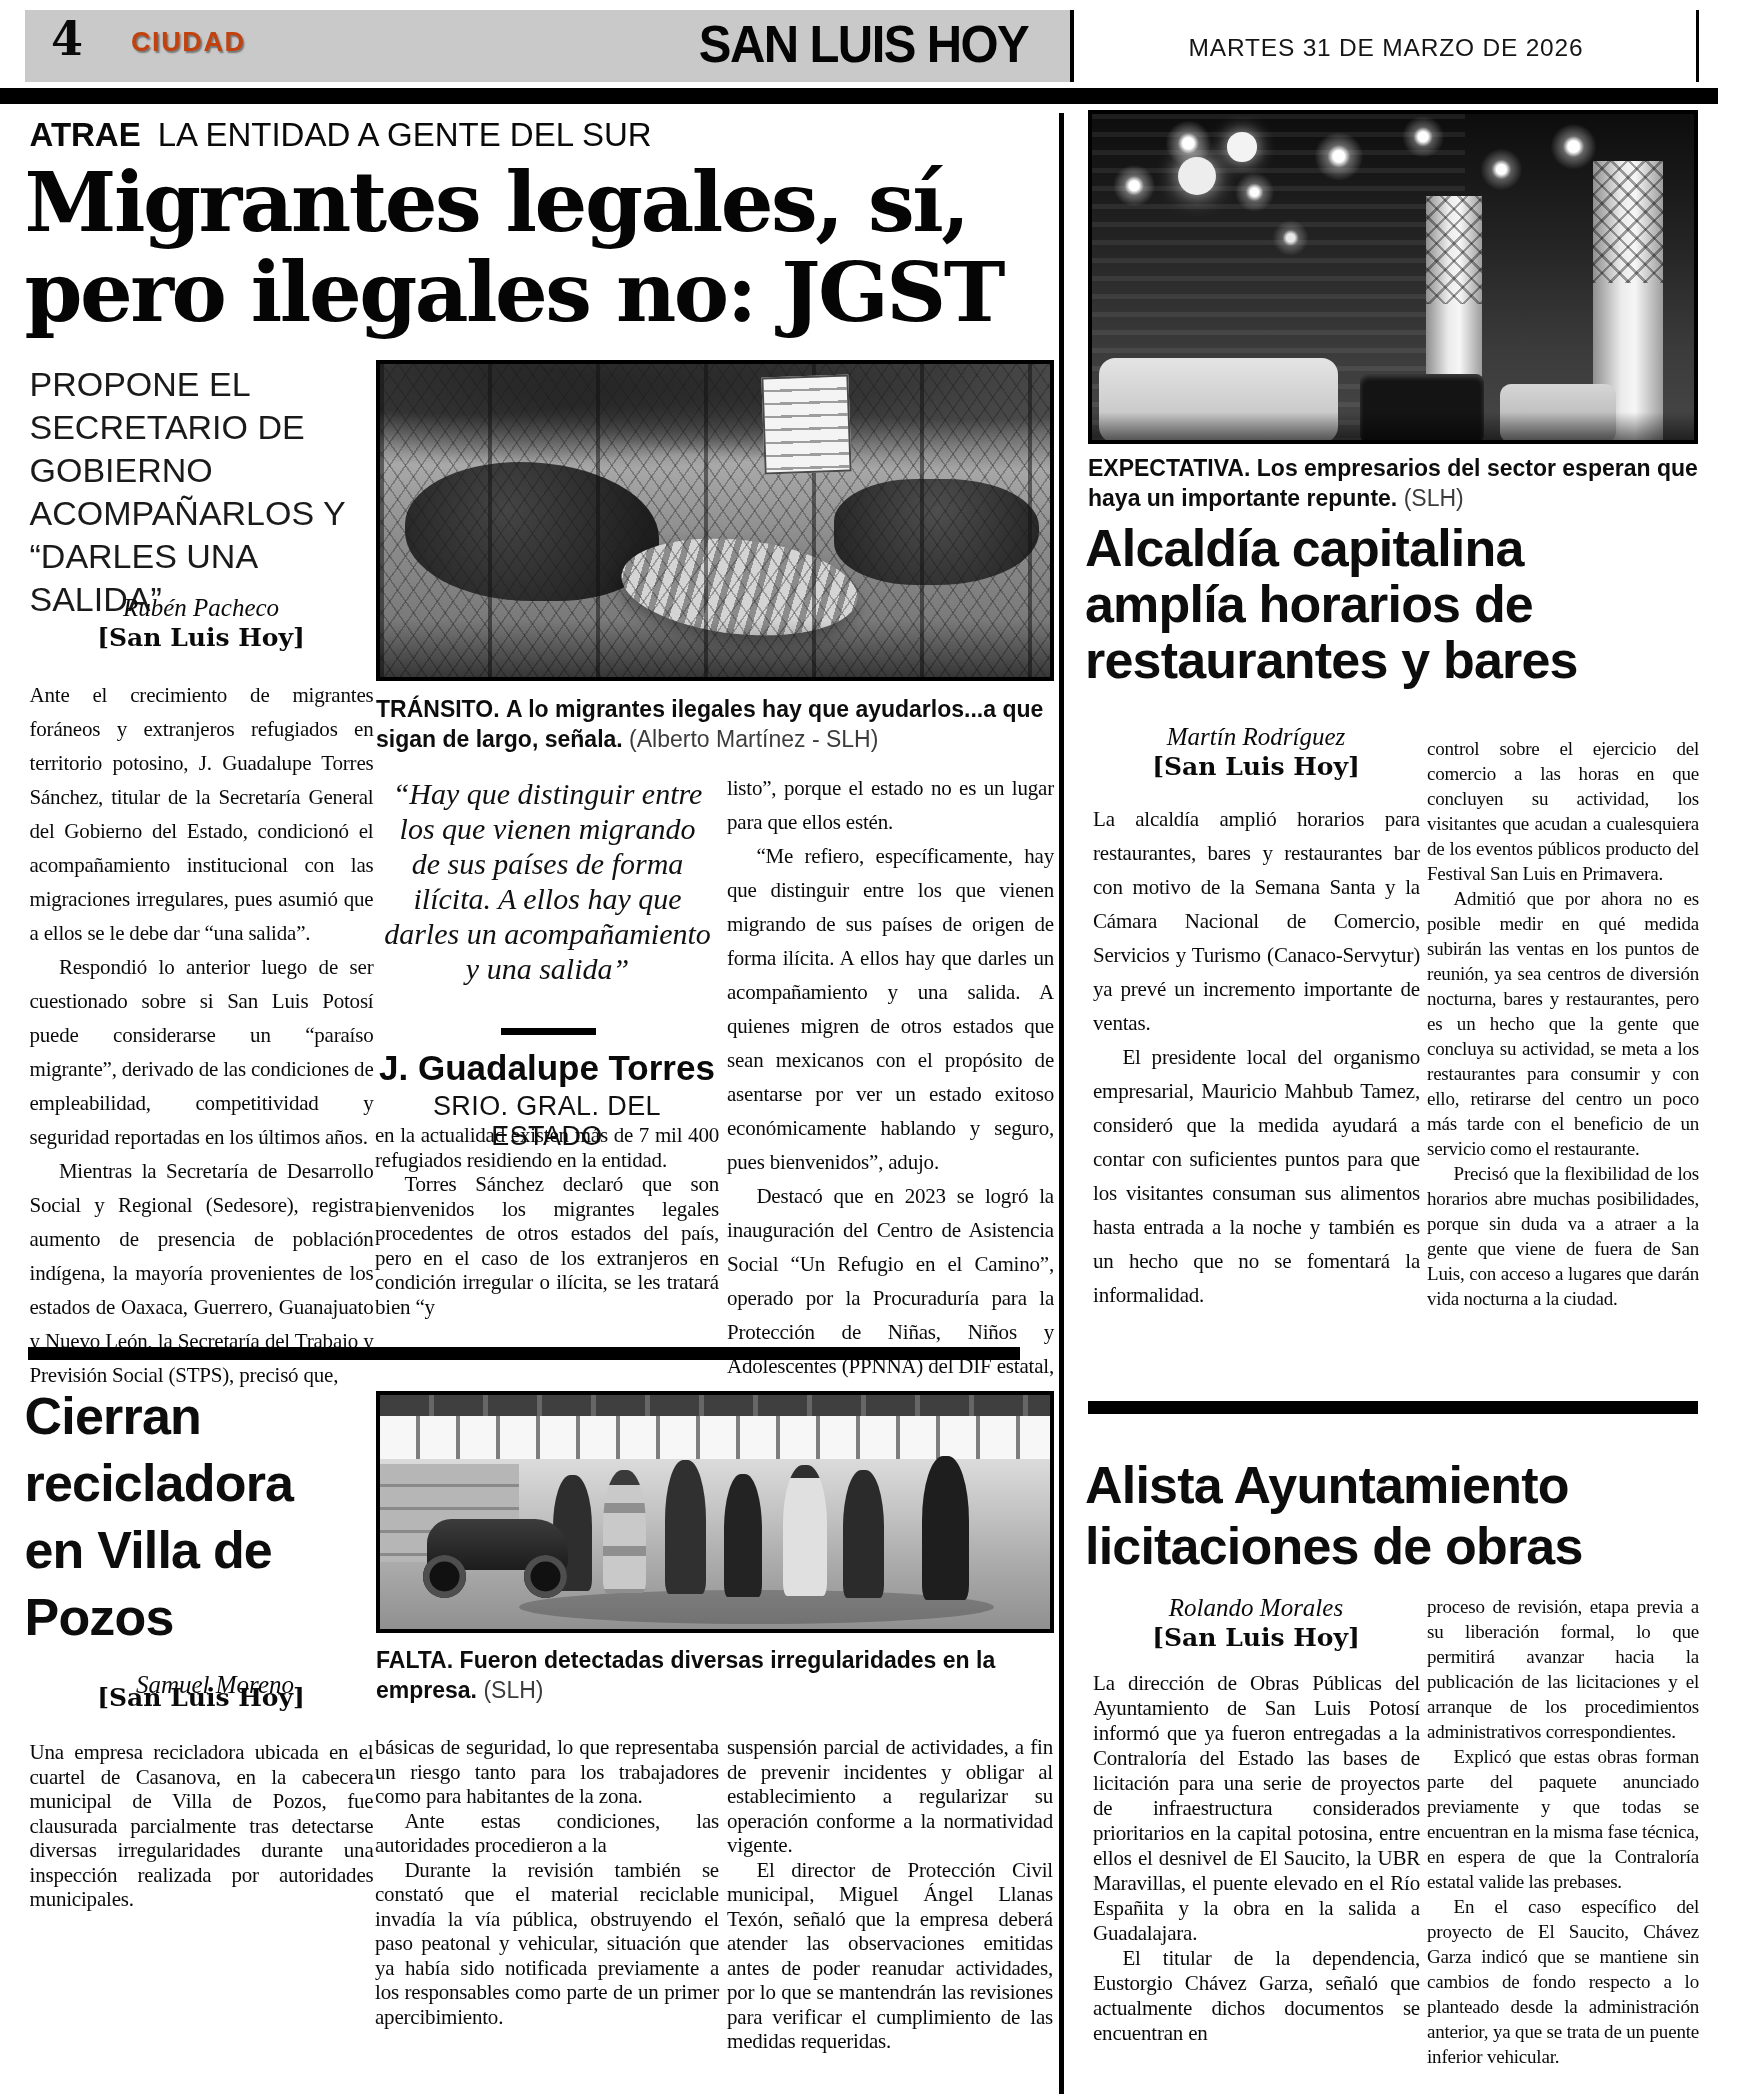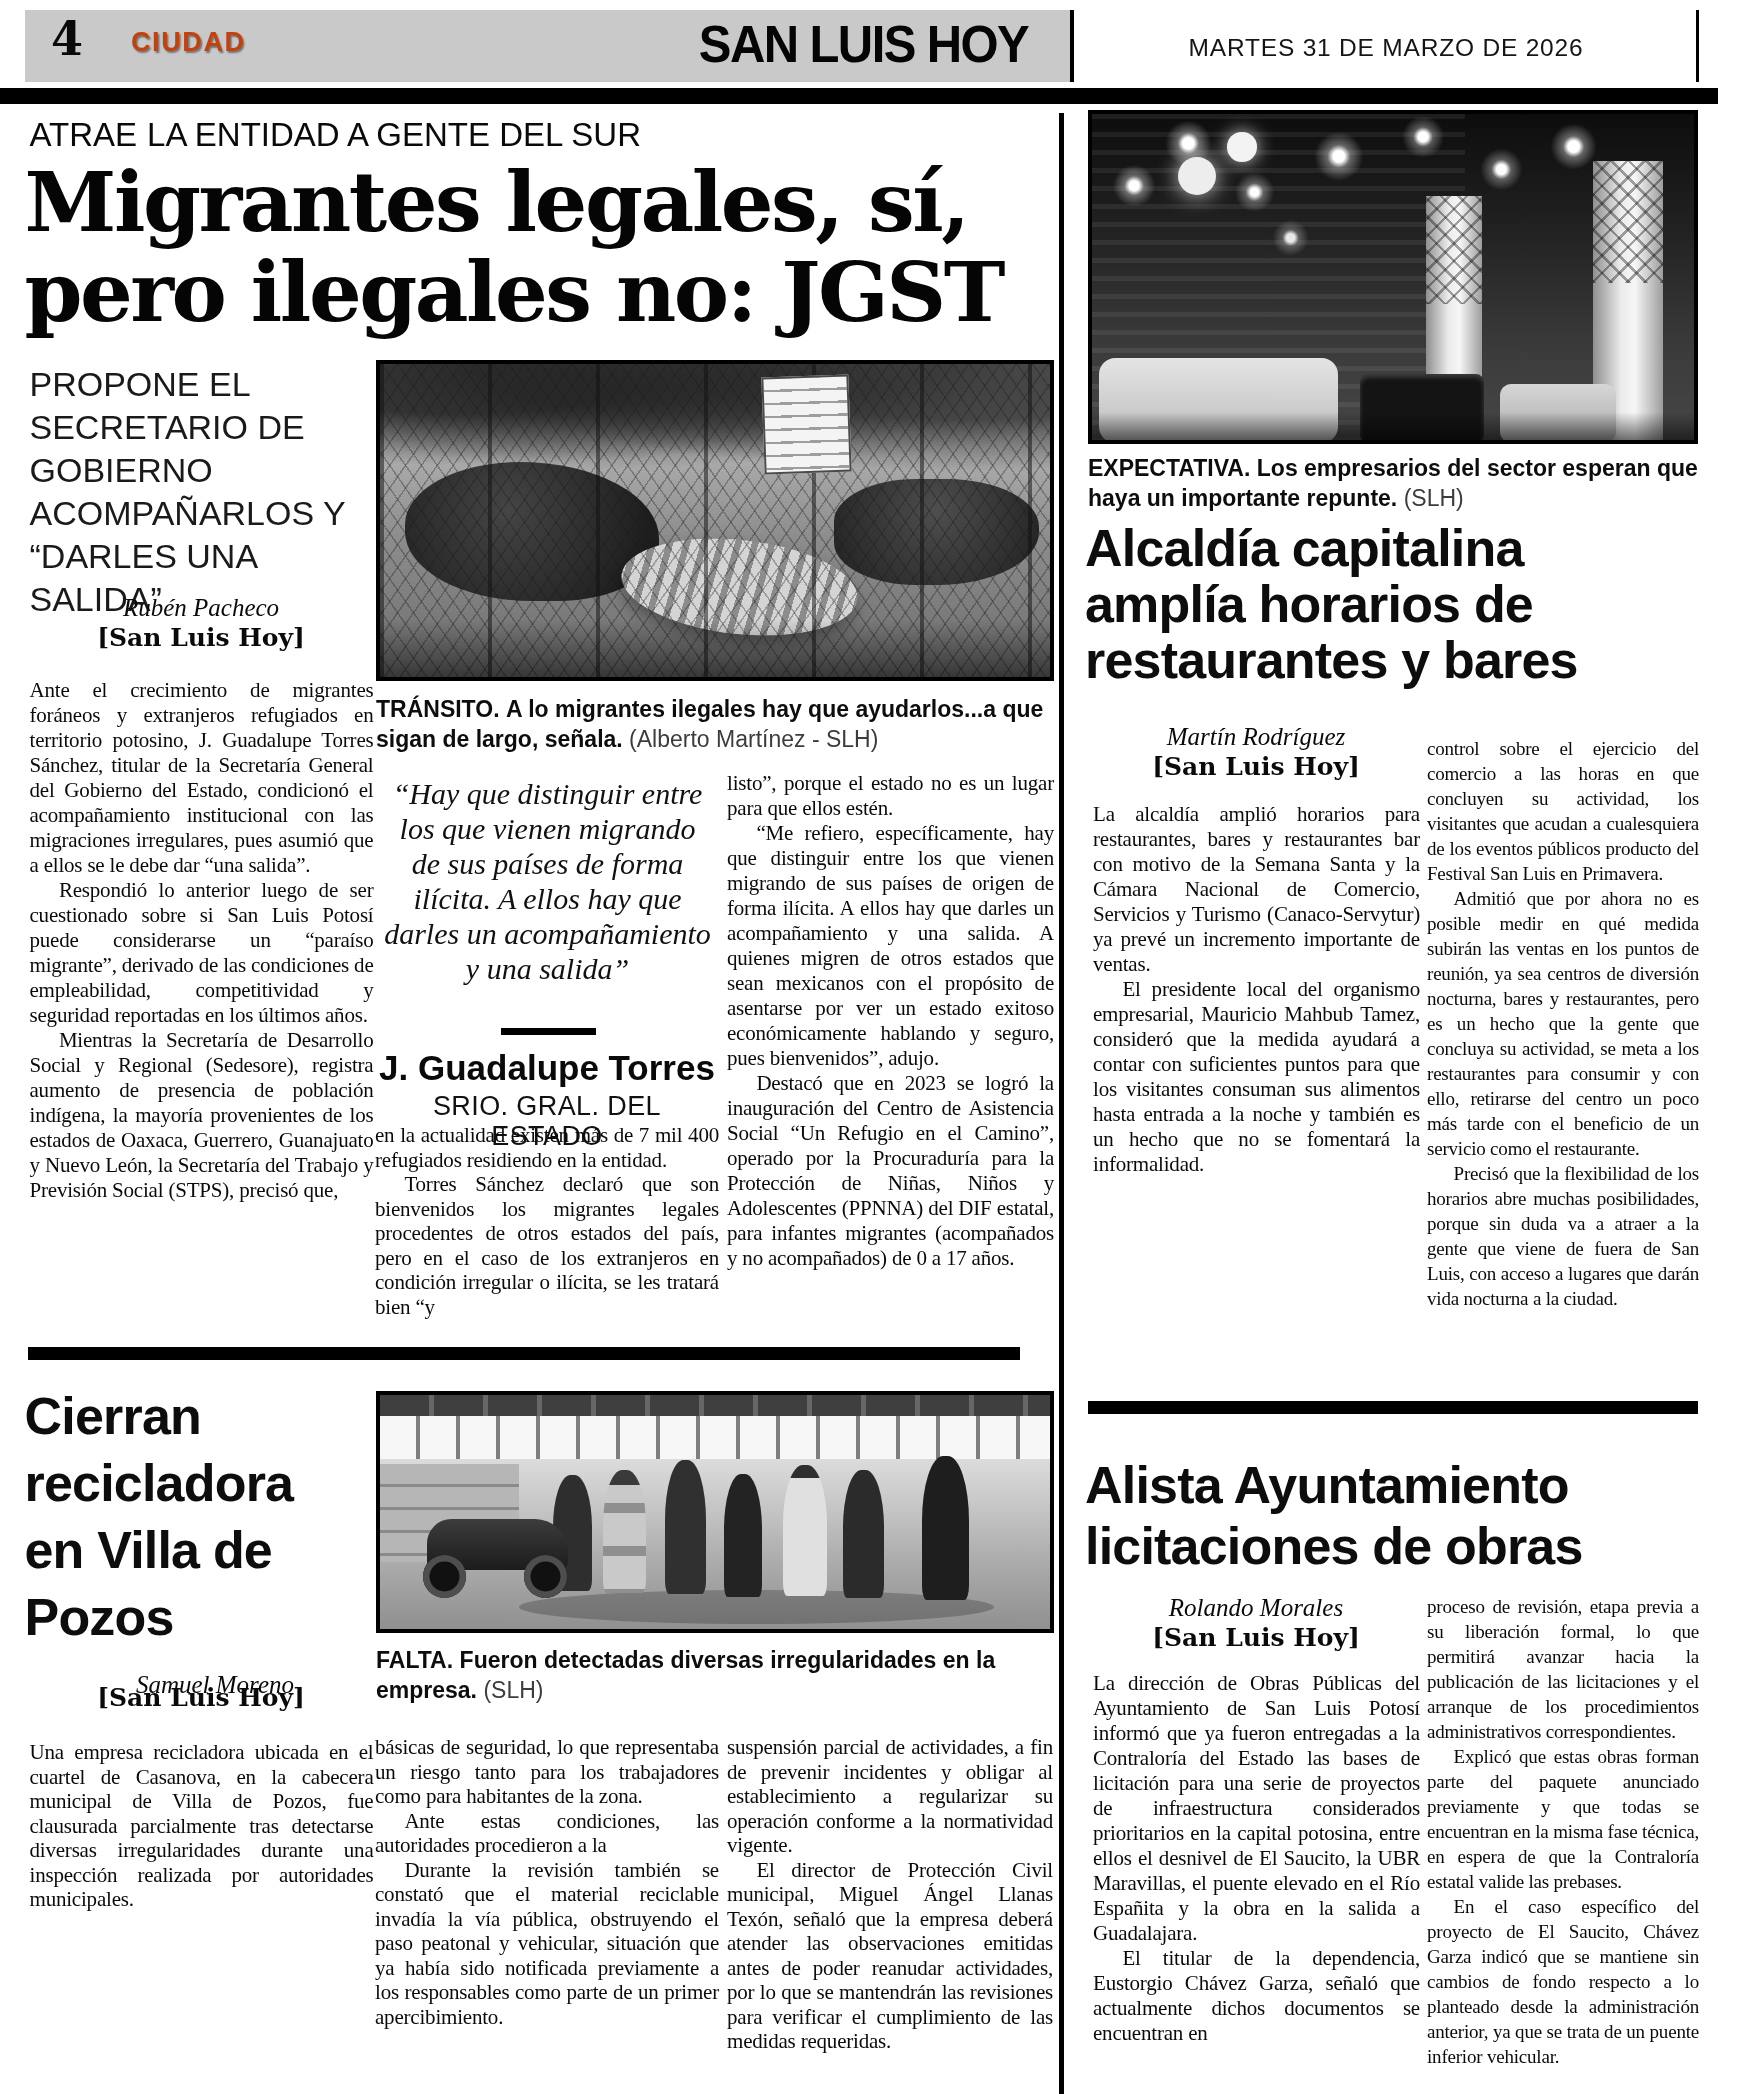--- a/index.html
+++ b/index.html
@@ -15,27 +15,27 @@
       font:bold 49px/52px "Liberation Sans",sans-serif;letter-spacing:-1.6px;color:#050505;
       transform:scaleY(1.05);}
   .hdr-div{background:#000;}
   .hdr-date{left:1080px;top:34px;width:612px;text-align:center;
       font:400 24.5px/28px "Liberation Sans",sans-serif;letter-spacing:0.8px;color:#151515;}
   .hdr-rule{left:0;top:88px;width:1718px;height:16.4px;background:#000;}
   .main-divider{left:1059px;top:113px;width:4.9px;height:1982px;background:#000;}
   .hrule{background:#000;}
   
   .kicker{font:400 33px/38px "Liberation Sans",sans-serif;color:#0a0a0a;white-space:nowrap;}
-  .kicker .k-lead{font-weight:400;margin-right:10px;}
+  .kicker .k-lead{font-weight:700;margin-right:17px;}
   .h-serif{font-family:"DejaVu Serif",serif;font-weight:bold;color:#050505;
       font-size:83px;line-height:90px;letter-spacing:-2.5px;}
   .deck{font:400 34px/43px "Liberation Sans",sans-serif;color:#1a1a1a;}
   .byline-name{font:italic 25px/28px "Liberation Serif",serif;text-align:center;}
   .byline-credit{font:bold 25px/28px "DejaVu Serif",serif;text-align:center;}
-  .body-col{font-family:"Liberation Serif",serif;font-size:21px;line-height:25px;
+  .body-col{font-family:"Liberation Serif",serif;font-size:21px;line-height:34px;
       letter-spacing:-0.2px;text-align:justify;}
   .lh30{line-height:24.5px;}
   .small-col{font-size:19px;line-height:25px;}
   .para{margin:0;text-align:justify;}
   .para + .para{text-indent:1.4em;}
   .caption{font-family:"Liberation Sans",sans-serif;font-size:23px;line-height:30px;
       font-weight:bold;color:#0d0d0d;text-align:left;}
   .caption .cap-lead{font-weight:900;margin-right:6.5px;}
   .caption .cap-credit{font-weight:400;color:#3c3c3c;}
   .pullquote{font:italic 500 30px/35px "Liberation Serif",serif;text-align:center;color:#111;}

